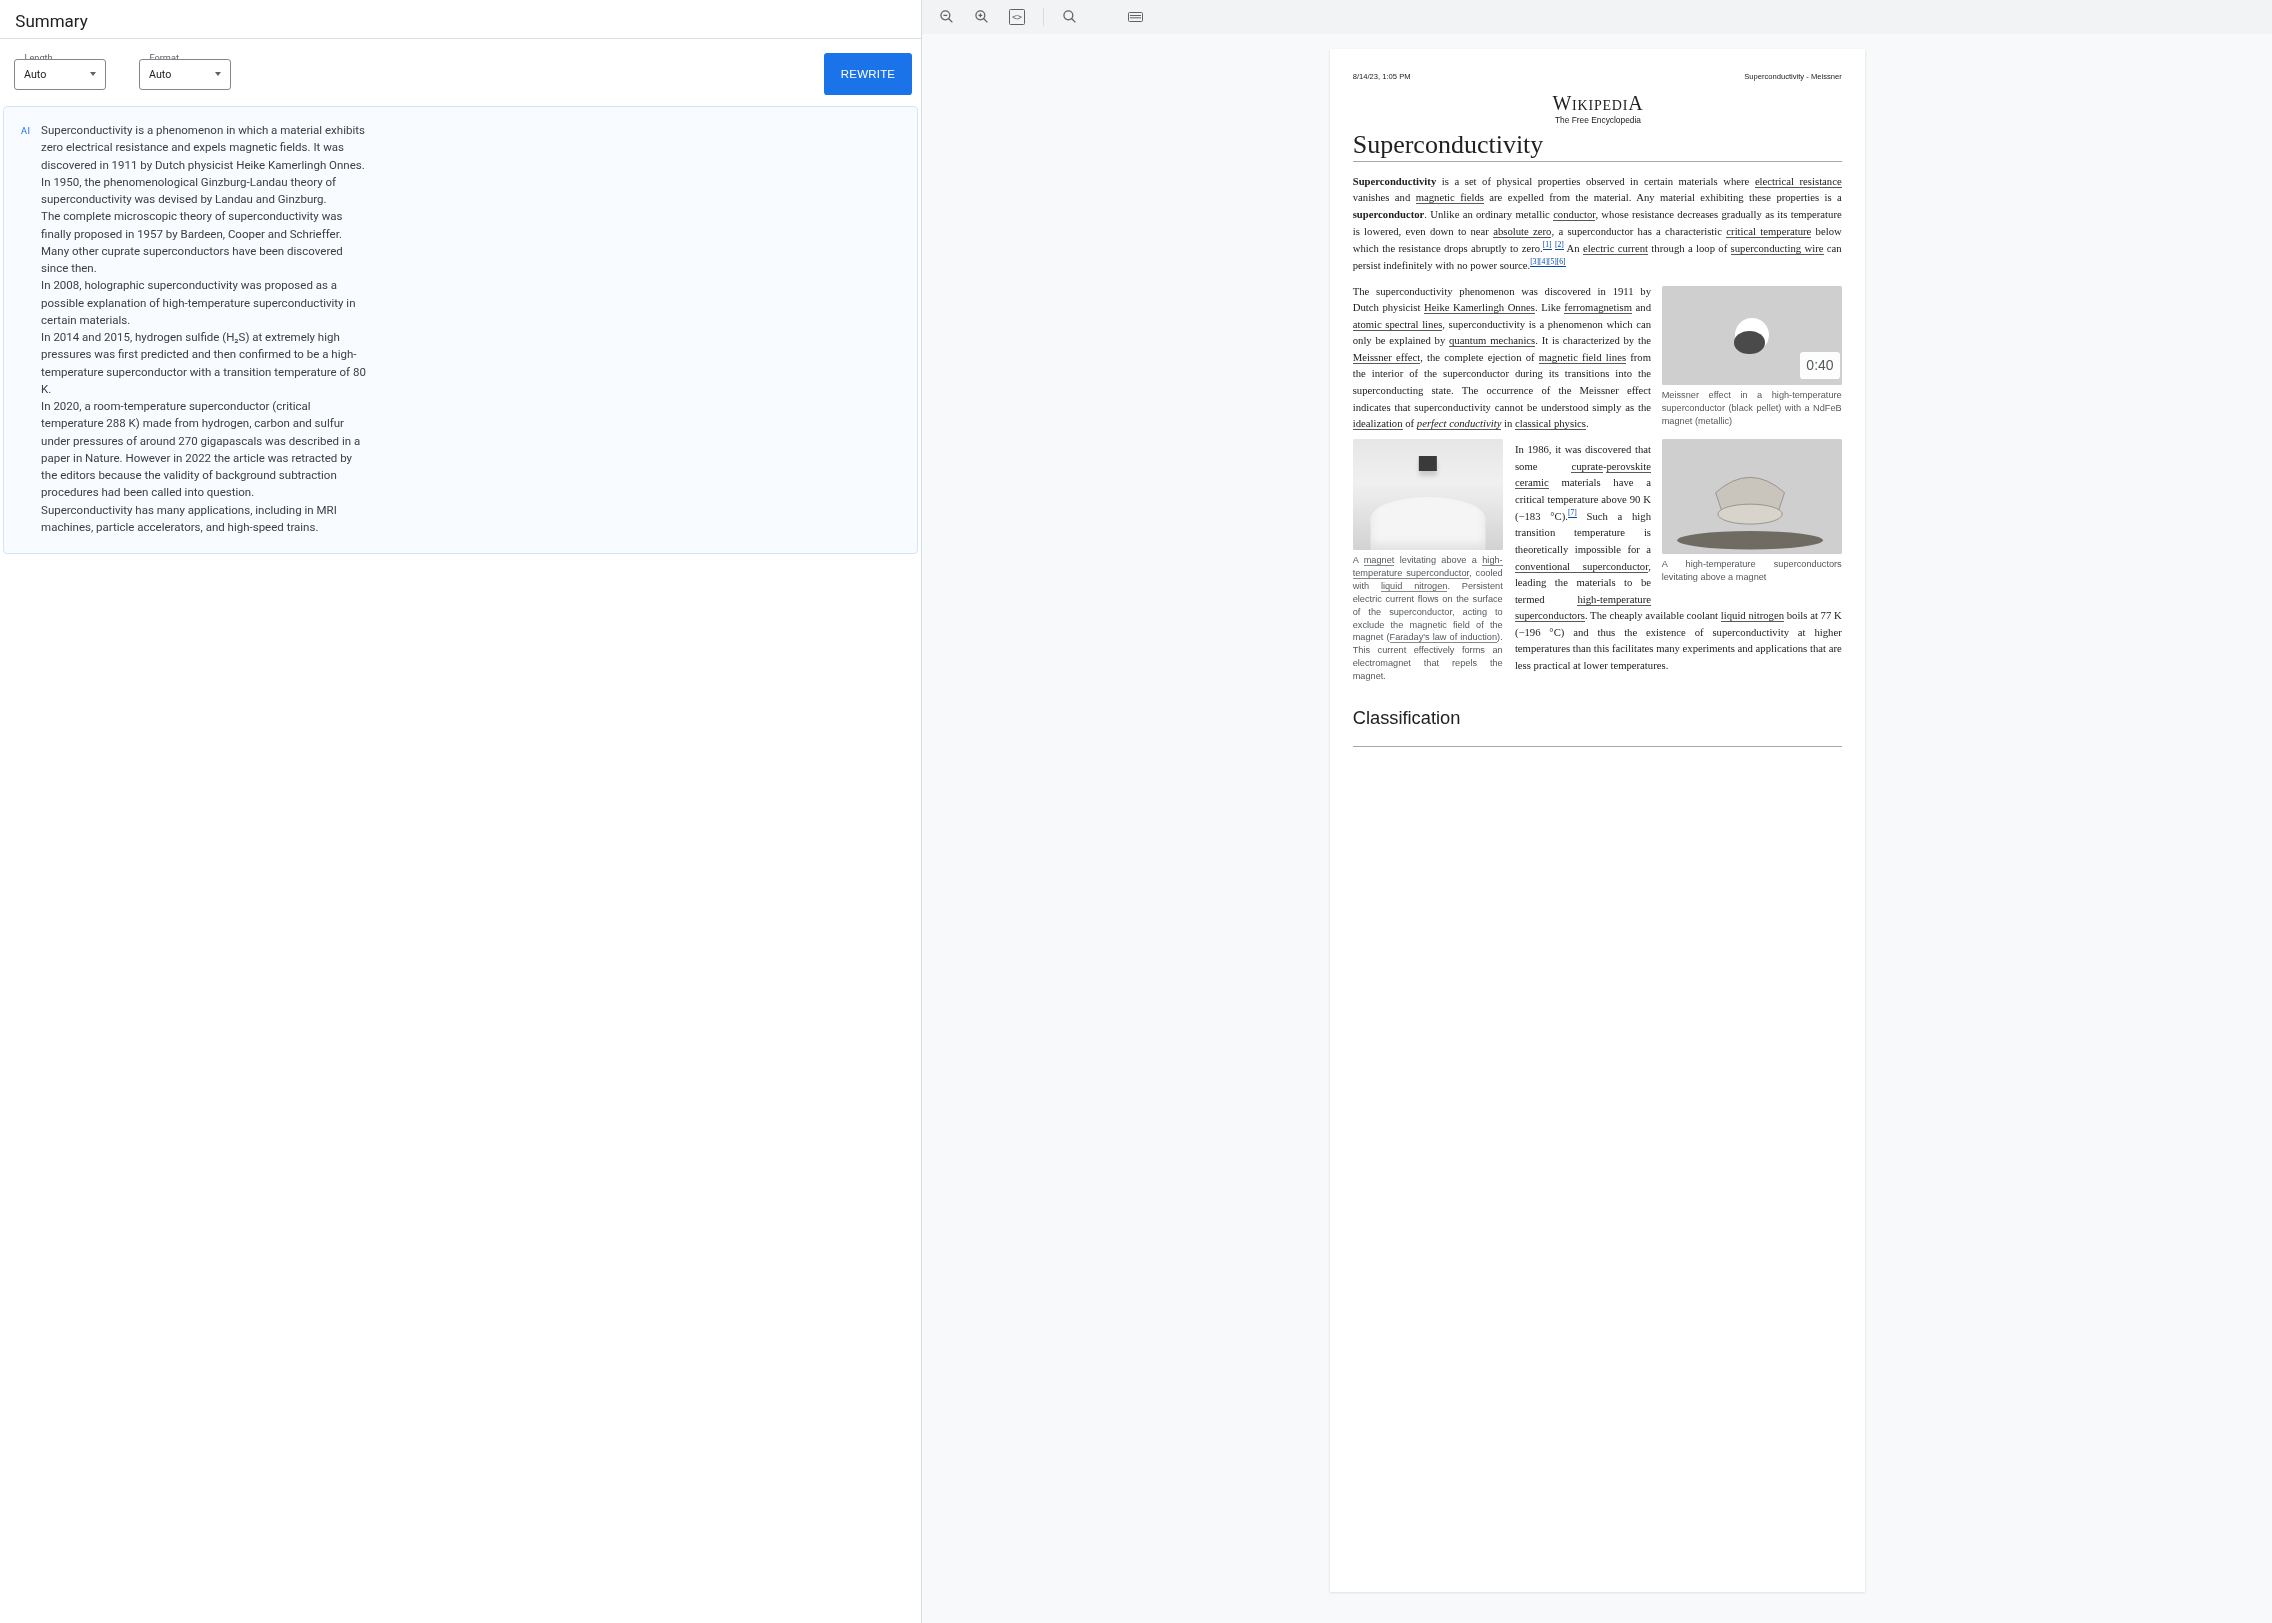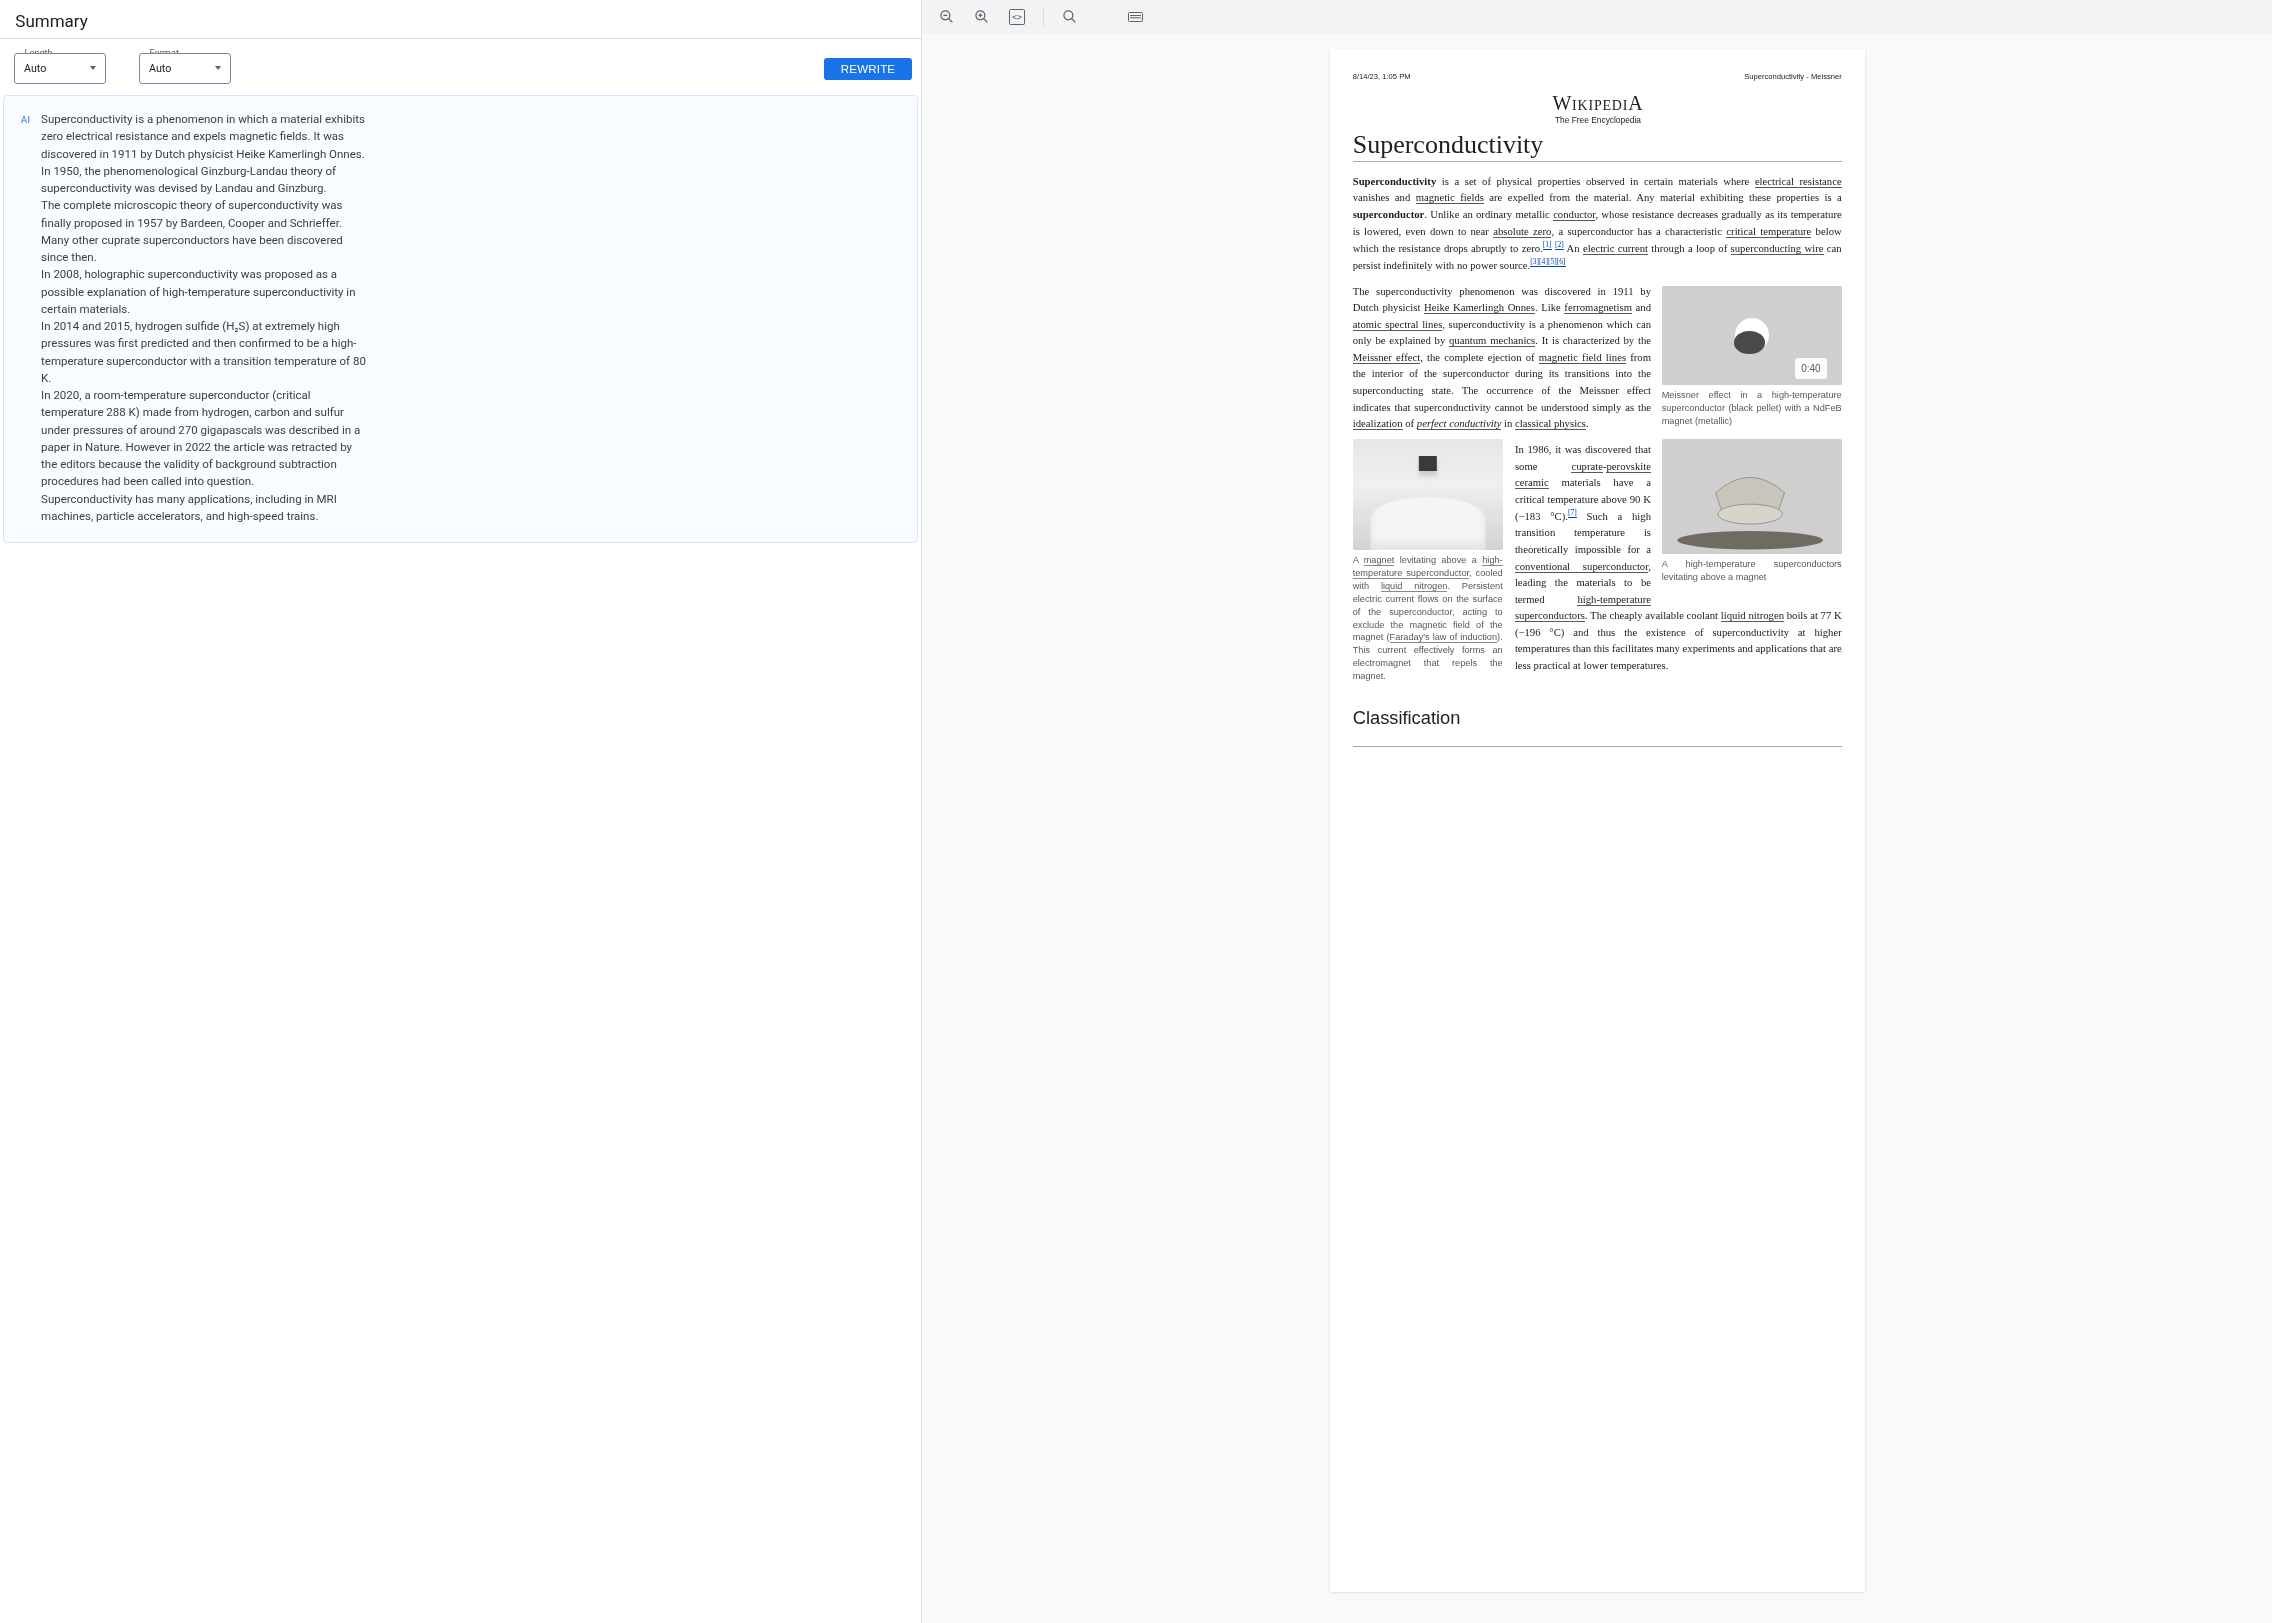--- a/index.html
+++ b/index.html
@@ -10,21 +10,21 @@
   .left-panel { width: 40.6%; height: 100%; border-right: 0.8px solid #dadce0; display: flex; flex-direction: column; }
   .left-header { padding: 10.7px 15.3px 7.6px 15.3px; border-bottom: 0.8px solid #dadce0; }
   .left-title { font-size: 17px; font-weight: 400; color: #202124; }
 
   .controls-row { display: flex; align-items: center; padding: 13.8px 9.2px 10.7px 13.8px; gap: 33px; }
   .select-wrap { position: relative; flex: 0 0 92px; }
   .select-label { position: absolute; top: -6.1px; left: 7.6px; background: #fff; padding: 0 3.1px; font-size: 9.2px; color: #5f6368; }
   .select-box { width: 100%; height: 31px; border: 0.8px solid #80868b; border-radius: 3.1px; padding: 0 26px 0 9.2px; font-size: 10.7px; display: flex; align-items: center; background: #fff; cursor: pointer; position: relative; }
   .select-box::after { content: ''; position: absolute; right: 9.2px; top: 50%; margin-top: -2.3px; border-left: 3.8px solid transparent; border-right: 3.8px solid transparent; border-top: 4.6px solid #5f6368; }
   .spacer { flex: 1; }
-  .rewrite-btn { background: #1a73e8; color: #fff; border: none; border-radius: 3.1px; height: 22px; padding: 0 17px; font-size: 11.5px; font-weight: 500; letter-spacing: 0.2px; cursor: pointer; }
+  .rewrite-btn { background: #1a73e8; color: #fff; border: none; border-radius: 3.1px; height: 42px; padding: 0 17px; font-size: 11.5px; font-weight: 500; letter-spacing: 0.2px; cursor: pointer; }
 
   .summary-body { margin: 0 3.1px 3.1px 3.1px; border: 0.8px solid #d2e3fc; border-radius: 4.6px; background: #f8fbff; padding: 15.3px 17px 17px 17px; display: flex; gap: 10.7px; font-size: 11.5px; line-height: 1.5; color: #3c4043; overflow-y: auto; }
   .ai-chip { color: #1a73e8; font-size: 9.2px; letter-spacing: 0.4px; flex: 0 0 auto; padding-top: 1.5px; }
   .summary-text { white-space: pre-wrap; max-width: 328px; }
 
   
   .right-panel { flex: 1; height: 100%; background: #f8f9fa; display: flex; flex-direction: column; }
   .toolbar { height: 34px; background: #f1f3f4; display: flex; align-items: center; padding: 0 10.7px; gap: 7.6px; }
   .tb-btn { width: 27.5px; height: 27.5px; display: flex; align-items: center; justify-content: center; color: #5f6368; cursor: pointer; border-radius: 3.1px; }
   .tb-sep { width: 0.8px; height: 18.3px; background: #dadce0; margin: 0 4.6px; }
@@ -45,21 +45,21 @@
   .wlink { color: #202122; text-decoration: none; border-bottom: 0.8px solid #54595d; }
   .ref { font-size: 7.6px; vertical-align: super; color: #0645ad; border-bottom: 0.8px solid #0645ad; }
   b { font-weight: 700; }
 
   .columns-wrap { position: relative; }
   .fig-right { float: right; clear: right; width: 180px; margin: 3.1px 0 7.6px 10.7px; font-family: Arial, sans-serif; }
   .fig-right .img-box { width: 100%; height: 99px; background: #cfcfcf; border-radius: 1.5px; position: relative; overflow: hidden; display: flex; align-items: center; justify-content: center; }
   .fig-right .img-box.tall { height: 115px; }
   .fig-right .cap { font-size: 9.2px; color: #54595d; margin-top: 4.6px; line-height: 1.4; }
   .play-circle { width: 34px; height: 34px; border-radius: 50%; background: #fff; }
-  .duration-badge { position: absolute; right: 15px; bottom: 6.1px; background: rgba(255,255,255,.95); color: #54595d; font-size: 10px; padding: 2.3px 6.1px; border-radius: 3.1px; font-weight: 500; }
+  .duration-badge { position: absolute; right: 2px; bottom: 6.1px; background: rgba(255,255,255,.95); color: #54595d; font-size: 14px; padding: 2.3px 6.1px; border-radius: 3.1px; font-weight: 500; }
   .pellet { width: 31px; height: 23px; background: #4a4a4a; border-radius: 50% 50% 48% 48%; filter: blur(0.2px); }
   .ringbg { background: radial-gradient(circle at 50% 60%, #bfbfbf 0%, #c8c8c8 50%, #a9a9a9 100%); }
   .trackbg { background: linear-gradient(180deg, #a09a90 0%, #c8c3bb 60%, #8f8a82 100%); }
 
   .fig-left { float: left; width: 150px; margin: 3.1px 12.2px 4.6px 0; font-family: Arial, sans-serif; }
   .fig-left .img-box { width: 100%; height: 111px; background: linear-gradient(180deg,#e6e6e6 0%, #f0f0f0 40%, #d2d2d2 100%); border-radius: 1.5px; position: relative; overflow: hidden; }
   .fig-left .magnet-cube { position: absolute; left: 50%; top: 17px; transform: translateX(-50%); width: 18.3px; height: 15.3px; background: #3a3a3a; box-shadow: 0 4.6px 4.6px rgba(0,0,0,.15); }
   .fig-left .base-cyl { position: absolute; left: 50%; bottom: 0; transform: translateX(-50%); width: 115px; height: 53px; background: #f5f5f5; border-top-left-radius: 61px 23px; border-top-right-radius: 61px 23px; box-shadow: inset 0 -6.1px 9.2px rgba(0,0,0,.08); }
   .fig-left .cap { font-size: 9.2px; color: #54595d; margin-top: 4.6px; line-height: 1.4; }
   .fig-left .cap .wlink { color: #54595d; border-bottom-color: #888; }

